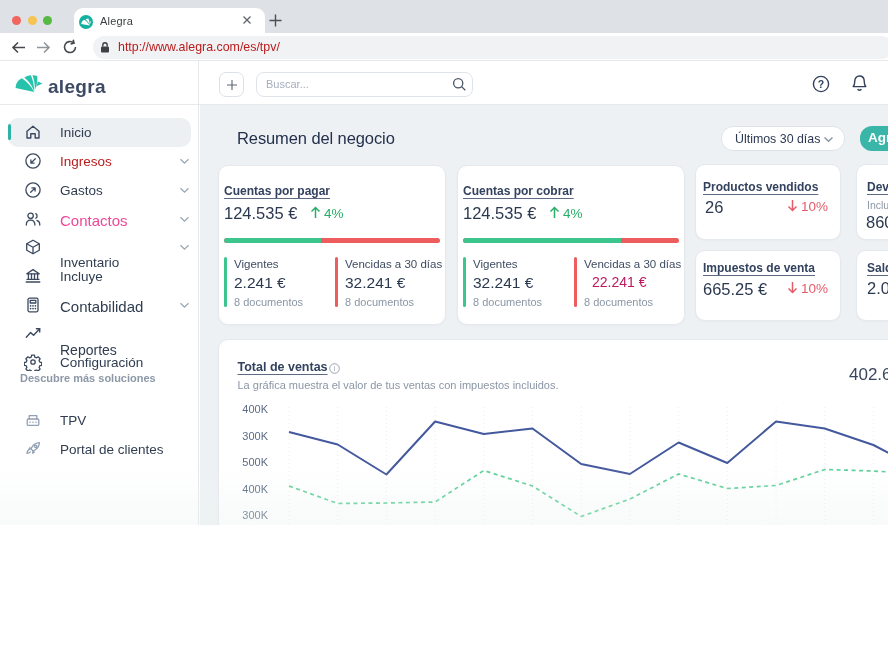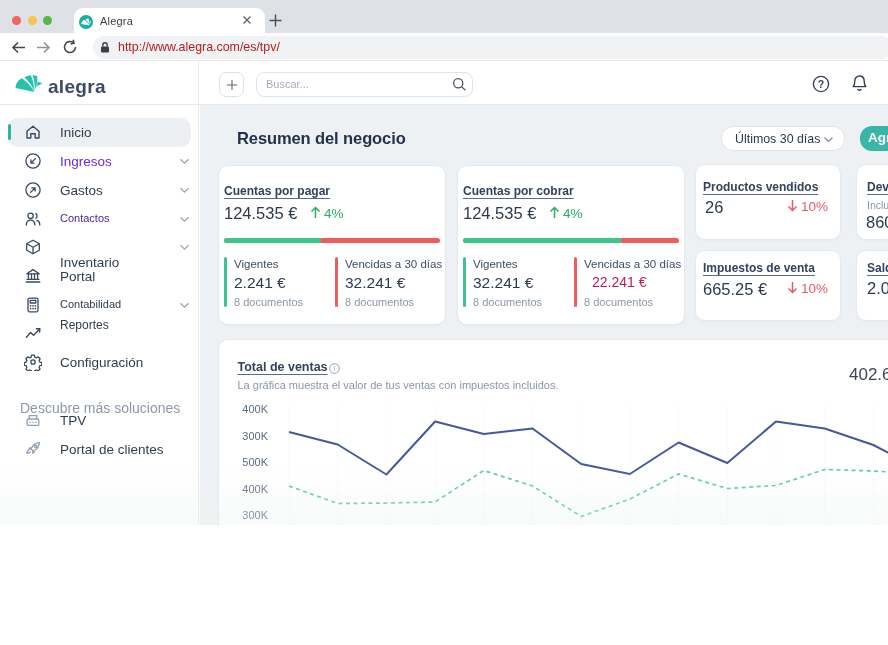--- a/index.html
+++ b/index.html
@@ -84,89 +84,89 @@
 <div class="abs" style="left:8px;top:124px;width:3px;height:16px;background:#2fb3a4;border-radius:2px"></div>
 
 <svg class="abs" style="left:24px;top:123px" width="18" height="18" viewBox="0 0 18 18" fill="none" stroke="#3b4960" stroke-width="1.4" stroke-linejoin="round" stroke-linecap="round">
       <path d="M3 8.2 L9 3.2 L15 8.2 V15 H11.2 V10.8 H6.8 V15 H3 Z"></path>
     </svg>
 <div class="abs" style="left:60px;top:125px;font-size:13.5px;color:#303d50">Inicio</div>
 <svg class="abs" style="left:24px;top:152px" width="18" height="18" viewBox="0 0 18 18" fill="none" stroke="#3b4960" stroke-width="1.3" stroke-linejoin="round" stroke-linecap="round">
       <circle cx="9" cy="9" r="7.1"></circle>
       <path d="M11.3 6.7 L6.9 11.1 M6.9 7.9 V11.1 H10.1"></path>
     </svg>
-<div class="abs" style="left:60px;top:154px;font-size:13.5px;color:#6d28d9">Ingresos</div>
+<div class="abs" style="left:60px;top:154px;font-size:13.5px;color:#b91c1c">Ingresos</div>
 <svg class="abs" style="left:179px;top:158px" width="11" height="7" viewBox="0 0 11 7">
       <path d="M1.5 1.3 L5.5 5.1 L9.5 1.3" stroke="#9aa6b4" stroke-width="1.3" fill="none"></path>
     </svg>
 <svg class="abs" style="left:24px;top:181px" width="18" height="18" viewBox="0 0 18 18" fill="none" stroke="#3b4960" stroke-width="1.3" stroke-linejoin="round" stroke-linecap="round">
       <circle cx="9" cy="9" r="7.1"></circle>
       <path d="M6.7 11.3 L11.1 6.9 M7.9 6.9 H11.1 V10.1"></path>
     </svg>
 <div class="abs" style="left:60px;top:183px;font-size:13.5px;color:#303d50">Gastos</div>
 <svg class="abs" style="left:179px;top:187px" width="11" height="7" viewBox="0 0 11 7">
       <path d="M1.5 1.3 L5.5 5.1 L9.5 1.3" stroke="#9aa6b4" stroke-width="1.3" fill="none"></path>
     </svg>
 <svg class="abs" style="left:24px;top:209.5px" width="18" height="18" viewBox="0 0 18 18" fill="none" stroke="#3b4960" stroke-width="1.3" stroke-linejoin="round" stroke-linecap="round">
       <circle cx="6.6" cy="5.8" r="2.7"></circle>
       <path d="M2.3 15 C2.3 11.9 4.1 10.1 6.6 10.1 C9.1 10.1 10.9 11.9 10.9 15"></path>
       <path d="M11.8 3.6 a2.7 2.7 0 0 1 0 4.6 M13 10.5 C15 11 15.8 12.8 15.8 15"></path>
     </svg>
-<div class="abs" style="left:60px;top:211.5px;font-size:11px;color:#4c1d95">Contactos</div>
+<div class="abs" style="left:60px;top:211.5px;font-size:15px;color:#ec4899">Contactos</div>
 <svg class="abs" style="left:179px;top:215.5px" width="11" height="7" viewBox="0 0 11 7">
       <path d="M1.5 1.3 L5.5 5.1 L9.5 1.3" stroke="#9aa6b4" stroke-width="1.3" fill="none"></path>
     </svg>
 <svg class="abs" style="left:24px;top:238px" width="18" height="18" viewBox="0 0 18 18" fill="none" stroke="#3b4960" stroke-width="1.3" stroke-linejoin="round">
       <path d="M9 2.2 L15.3 5.8 V12.2 L9 15.8 L2.7 12.2 V5.8 Z"></path>
       <path d="M2.7 5.8 L9 9.3 L15.3 5.8 M9 9.3 V15.8"></path>
     </svg>
 <div class="abs" style="left:60px;top:255px;font-size:13.5px;color:#303d50">Inventario</div>
 <svg class="abs" style="left:179px;top:244px" width="11" height="7" viewBox="0 0 11 7">
       <path d="M1.5 1.3 L5.5 5.1 L9.5 1.3" stroke="#9aa6b4" stroke-width="1.3" fill="none"></path>
     </svg>
 <svg class="abs" style="left:24px;top:267px" width="18" height="18" viewBox="0 0 18 18" fill="none" stroke="#3b4960" stroke-width="1.3" stroke-linejoin="round" stroke-linecap="round">
       <path d="M2.8 6.8 L9 2.6 L15.2 6.8 Z"></path>
       <path d="M4.4 6.8 V12.3 M7.5 6.8 V12.3 M10.5 6.8 V12.3 M13.6 6.8 V12.3 M3 12.3 H15 M2.2 15 H15.8"></path>
     </svg>
-<div class="abs" style="left:60px;top:269px;font-size:13.5px;color:#303d50">Portal</div>
+<div class="abs" style="left:60px;top:269px;font-size:13.5px;color:#303d50">Incluye</div>
 <svg class="abs" style="left:24px;top:295.5px" width="18" height="18" viewBox="0 0 18 18" fill="none" stroke="#3b4960" stroke-width="1.3" stroke-linejoin="round">
       <rect x="4" y="2.2" width="10" height="13.6" rx="1.5"></rect>
       <rect x="6.2" y="4.4" width="5.6" height="2.6"></rect>
       <path d="M6.6 9.8 h.01 M9 9.8 h.01 M11.4 9.8 h.01 M6.6 12.6 h.01 M9 12.6 h.01 M11.4 12.6 h.01" stroke-width="1.7" stroke-linecap="round"></path>
     </svg>
-<div class="abs" style="left:60px;top:297.5px;font-size:11px;color:#303d50">Contabilidad</div>
+<div class="abs" style="left:60px;top:297.5px;font-size:15px;color:#303d50">Contabilidad</div>
 <svg class="abs" style="left:179px;top:301.5px" width="11" height="7" viewBox="0 0 11 7">
       <path d="M1.5 1.3 L5.5 5.1 L9.5 1.3" stroke="#9aa6b4" stroke-width="1.3" fill="none"></path>
     </svg>
 <svg class="abs" style="left:24px;top:324px" width="18" height="18" viewBox="0 0 18 18" fill="none" stroke="#3b4960" stroke-width="1.4" stroke-linejoin="round" stroke-linecap="round">
       <path d="M2.3 13.2 L6.6 8.6 L9.6 11.2 L15.7 4.8"></path>
       <path d="M12.4 4.8 H15.7 V8.1"></path>
     </svg>
-<div class="abs" style="left:60px;top:318px;font-size:12px;color:#303d50">Reportes</div>
+<div class="abs" style="left:60px;top:342px;font-size:14px;color:#303d50">Reportes</div>
 <svg class="abs" style="left:24px;top:353px" width="18" height="18" viewBox="0 0 18 18" fill="none" stroke="#3b4960" stroke-width="1.3" stroke-linejoin="round">
       <circle cx="9" cy="9" r="2.2"></circle>
       <path d="M7.6 2.2 h2.8 l.4 1.9 1.7.7 1.6-1 2 2 -1 1.6.7 1.7 1.9.4 v2.8 l-1.9.4 -.7 1.7 1 1.6 -2 2 -1.6-1 -1.7.7 -.4 1.9 h-2.8 l-.4-1.9 -1.7-.7 -1.6 1 -2-2 1-1.6 -.7-1.7 -1.9-.4 v-2.8 l1.9-.4 .7-1.7 -1-1.6 2-2 1.6 1 1.7-.7 Z"></path>
     </svg>
 <div class="abs" style="left:60px;top:355px;font-size:13.5px;color:#303d50">Configuración</div>
-<div class="abs" style="left:20px;top:400px;font-size:14px;font-weight:normal;color:#8d98a7">Descubre más soluciones</div>
+<div class="abs" style="left:20px;top:372px;font-size:11px;font-weight:bold;color:#8d98a7">Descubre más soluciones</div>
 <svg class="abs" style="left:24px;top:411px" width="18" height="18" viewBox="0 0 18 18" fill="none" stroke="#93a0b2" stroke-width="1.3" stroke-linejoin="round" stroke-linecap="round">
       <path d="M5.2 8 V4.6 H12.8 V8"></path>
       <rect x="3.2" y="8" width="11.6" height="6.4" rx="1.2"></rect>
       <path d="M6 11.2 h.01 M9 11.2 h.01 M12 11.2 h.01" stroke-width="1.6"></path>
     </svg>
 <div class="abs" style="left:60px;top:413px;font-size:13.5px;color:#303d50">TPV</div>
 <svg class="abs" style="left:24px;top:440px" width="18" height="18" viewBox="0 0 18 18" fill="none" stroke="#93a0b2" stroke-width="1.3" stroke-linejoin="round" stroke-linecap="round">
       <path d="M15.4 2.6 C12.3 2.8 9.8 4.2 8.3 6.7 L7 8.9 L9.1 11 L11.3 9.7 C13.8 8.2 15.2 5.7 15.4 2.6Z"></path>
       <circle cx="11.7" cy="6.3" r="1.2"></circle>
       <path d="M7 8.9 L4.9 9.4 L6 7.5 M9.1 11 L8.6 13.1 L10.5 12 M6.3 11.9 C5.6 12.9 4.3 13.4 3 13.4 C3 12.1 3.5 10.8 4.5 10.1"></path>
     </svg>
 <div class="abs" style="left:60px;top:442px;font-size:13.5px;color:#303d50">Portal de clientes</div>
 
 <div class="abs" style="left:200px;top:105px;width:688px;height:540px;background:#eef1f4"></div>
-<div class="abs" style="left:237px;top:129px;font-size:16.5px;font-weight:bold;color:#24314d;letter-spacing:-.1px">Resumen del negocio</div>
+<div class="abs" style="left:237px;top:129px;font-size:16.5px;font-weight:normal;color:#24314d;letter-spacing:-.1px">Resumen del negocio</div>
 <div class="abs" style="left:721px;top:126px;width:124px;height:25px;background:#fff;border:1px solid #dfe3e8;border-radius:12px"></div>
 <div class="abs" style="left:735px;top:131.5px;font-size:12.4px;color:#2b3951">Últimos 30 días</div>
 <svg class="abs" style="left:823px;top:136px" width="11" height="7" viewBox="0 0 11 7">
       <path d="M1.5 1.5 L5.5 5.3 L9.5 1.5" stroke="#8a95a4" stroke-width="1.4" fill="none"></path>
     </svg>
 <div class="abs" style="left:860px;top:126px;width:60px;height:25px;background:#3ab6a8;border-radius:12px"></div>
 <div class="abs" style="left:868px;top:130px;font-size:13.5px;font-weight:bold;color:#fff">Agregar</div>
 
 <div class="card" style="left:218px;top:165px;width:228px;height:160px"></div>
 <div class="abs ctitle" style="left:224px;top:184px">Cuentas por pagar</div>

